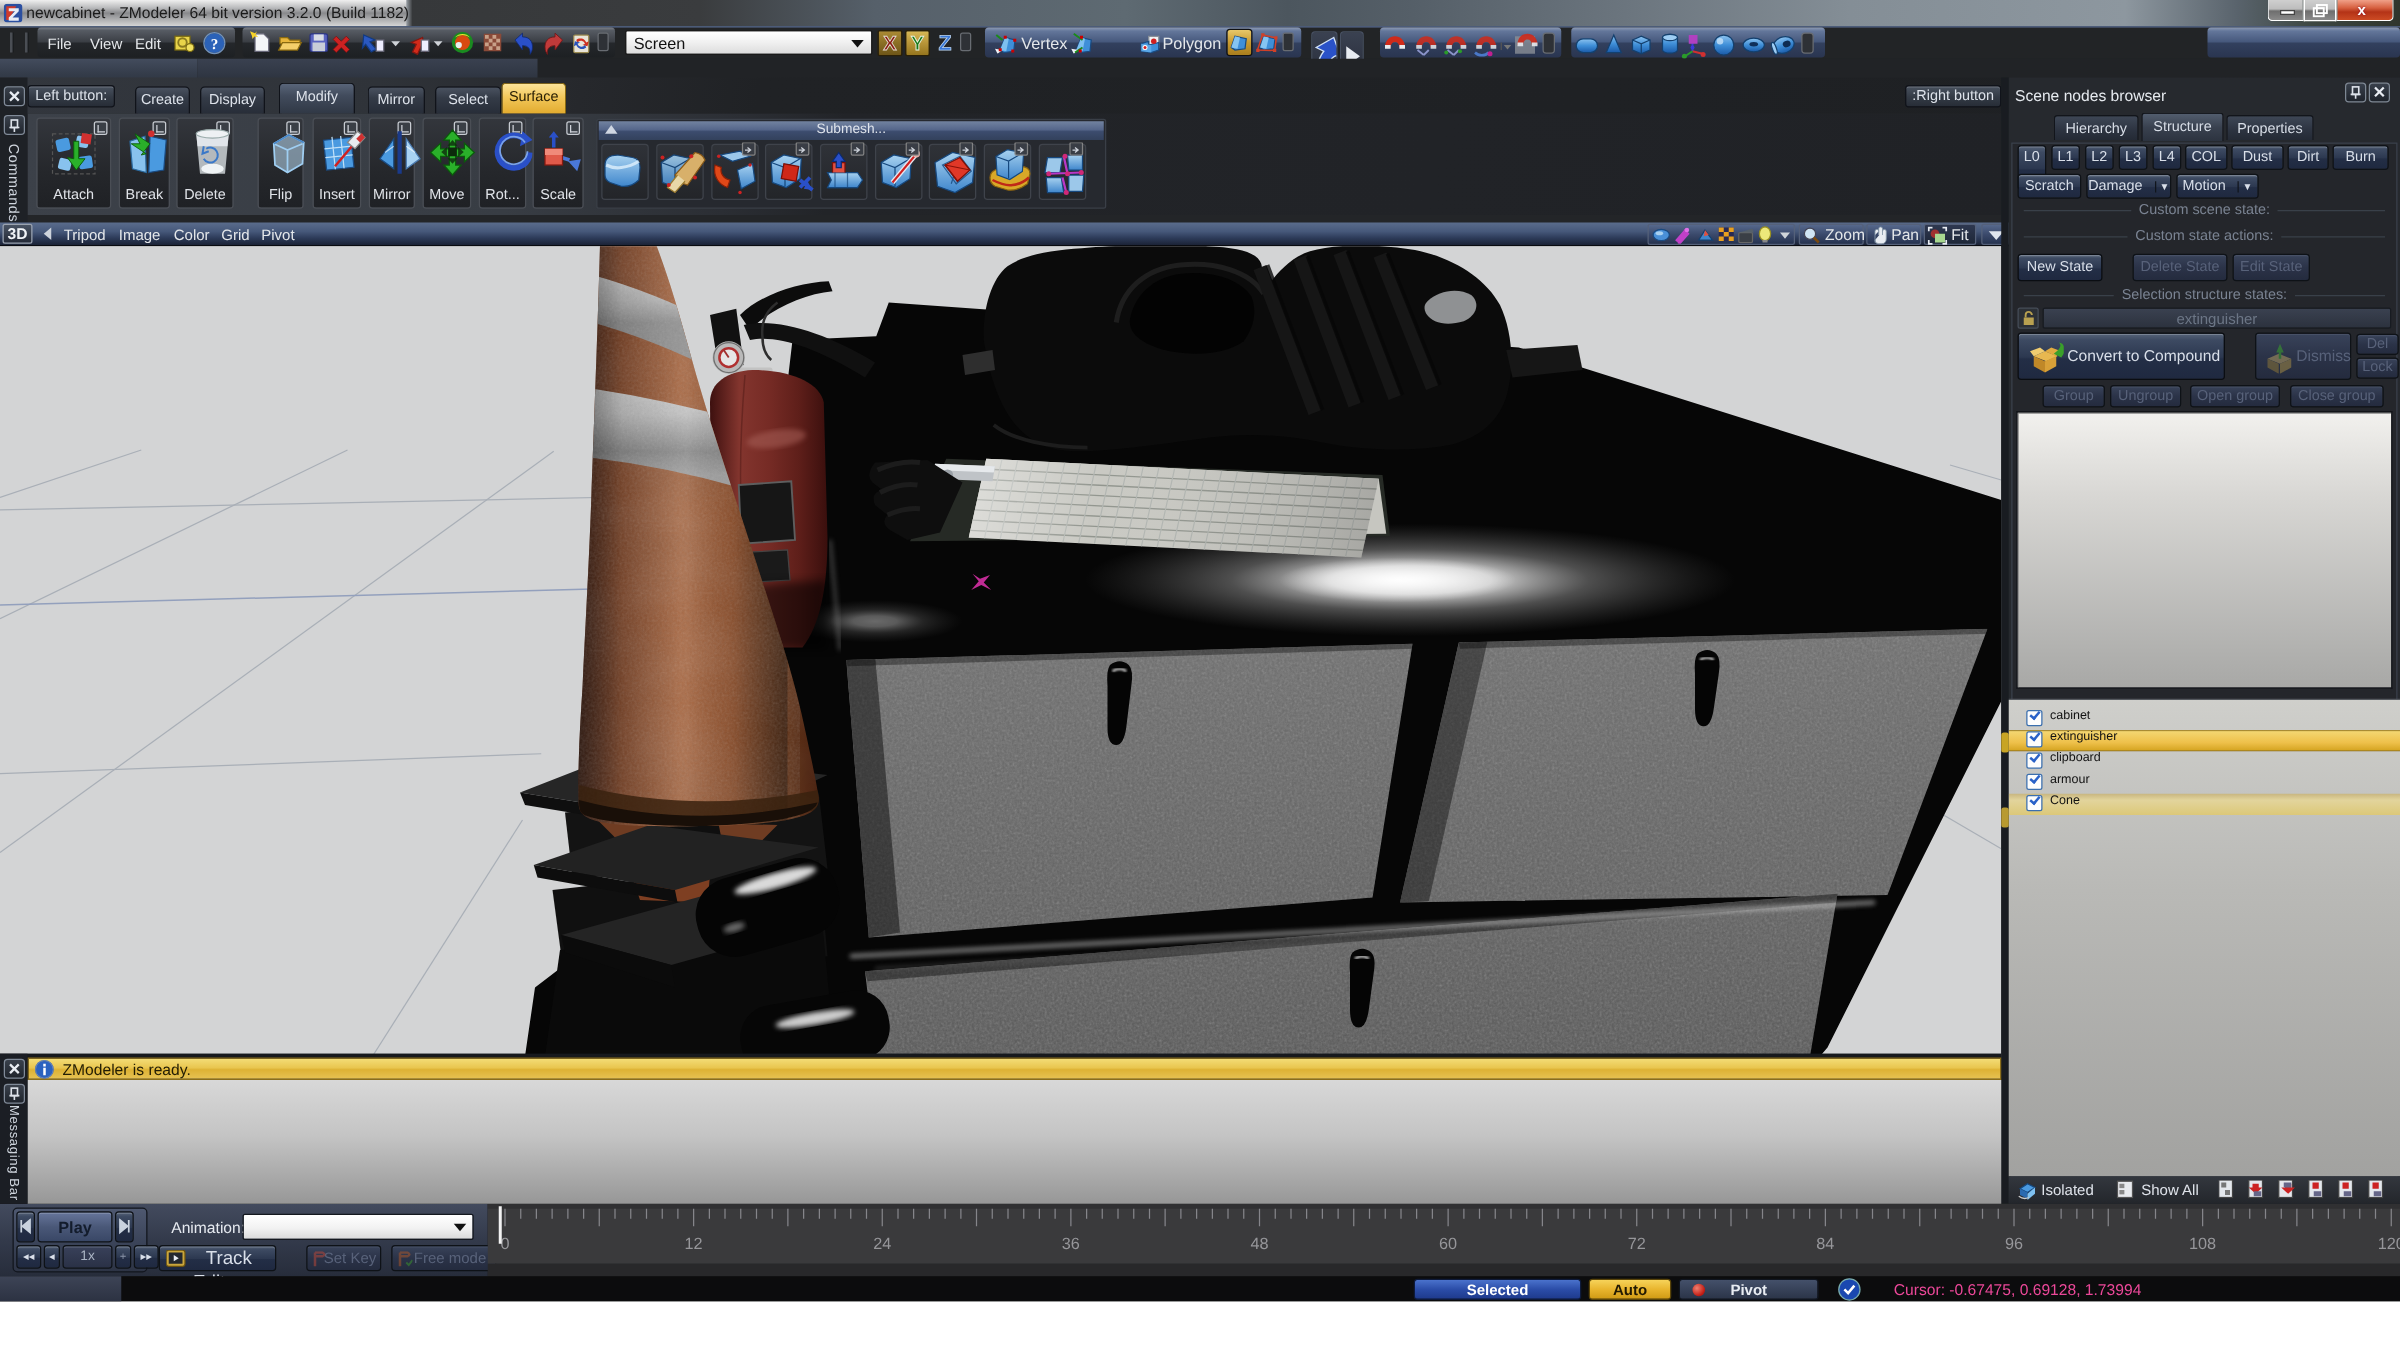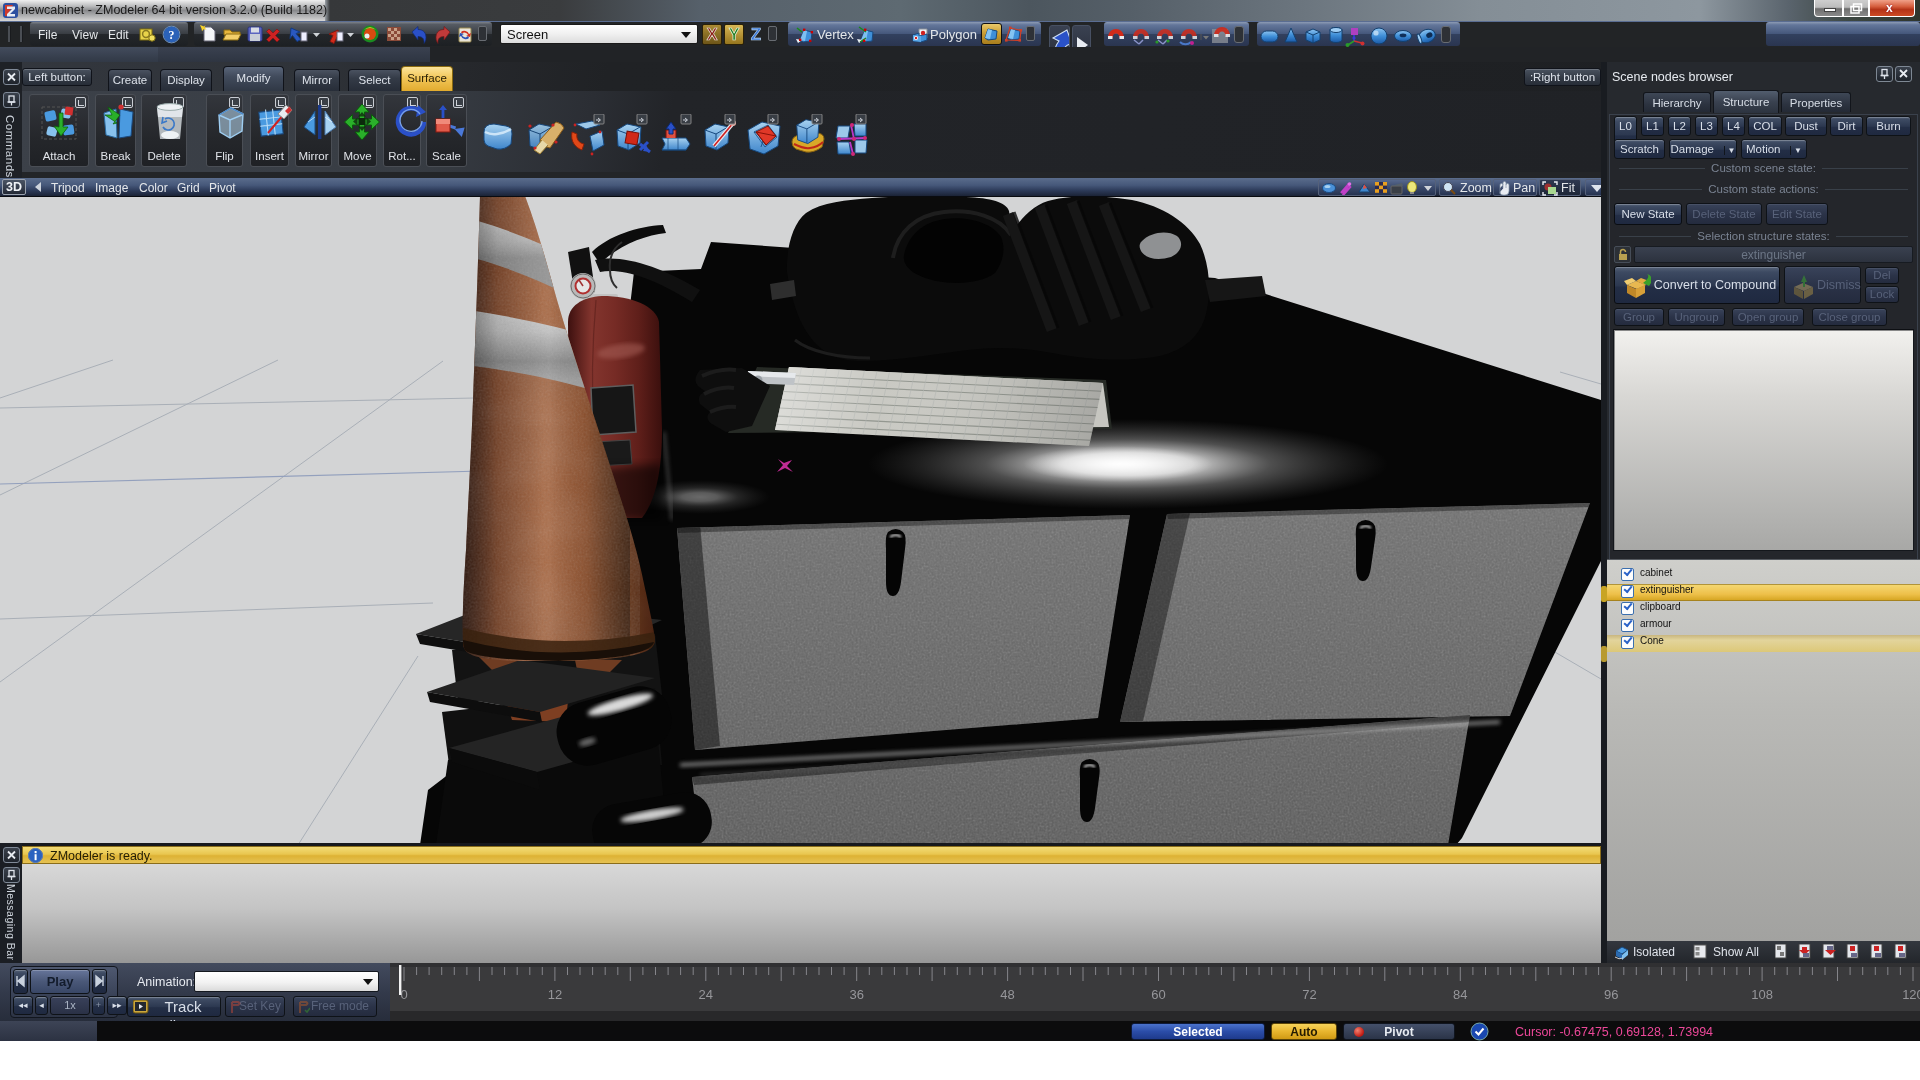--- a/index.html
+++ b/index.html
@@ -46,21 +46,21 @@
     background:linear-gradient(180deg,#2f3238 0,#232529 100%);}
   
   #bar3d{position:absolute;left:0;top:178px;width:1920px;height:19px;
     background:linear-gradient(180deg,#5a6c8c 0,#46587a 40%,#2c3a58 70%,#1b2336 100%);border-bottom:1px solid #090b10;}
   
   #vp{position:absolute;left:0;top:197px;width:1601px;height:649px;background:#d3d4d5;}
   
   #rdiv{position:absolute;left:1601px;top:62px;width:6px;height:901px;background:#191c21;}
   
   #rpanel{position:absolute;left:1607px;top:62px;width:313px;height:901px;background:#26292e;}
-  .dis{color:#525c6e;}
+  .dis{color:#525c6e;margin-left:20px;}
   .sep{position:absolute;color:#7a8392;font-size:11.5px;width:100%;text-align:center;display:flex;align-items:center;padding:0 6px;}
   .sep i{flex:1;height:1px;background:#394049;margin:0 6px;}
   
   .chk{position:absolute;width:13px;height:13px;background:#fdfdfd;border:1px solid #3b6fae;border-radius:2px;}
   .chk:after{content:"";position:absolute;left:2px;top:0px;width:6px;height:3px;border-left:2px solid #2a62c8;border-bottom:2px solid #2a62c8;transform:rotate(-50deg);}
   .litem{position:absolute;left:0;width:313px;height:17px;font-size:10px;color:#111;}
   
   #msgstrip{position:absolute;left:0px;top:843px;width:1601px;height:120px;background:#17191d;}
   #msgyellow{position:absolute;left:22px;top:846px;width:1579px;height:18px;border:1px solid #8a6d1a;
     background:linear-gradient(180deg,#f3dc77 0,#e9c64f 45%,#ddb234 55%,#e6c253 100%);}
@@ -427,20 +427,33 @@
       <div class="cex"></div>
     <svg class="abs" style="left:5px;top:8px" width="38" height="38">
         <path d="M11,2 l4,5 h-2.6 v8 h-2.8 v-8 h-2.6 z" fill="#2a50c8"></path>
         <path d="M24,24 l10,2 -6,8 z" fill="#4a78d8" transform="rotate(-20 29 29)"></path>
         <path d="M14,22 h10 l0,3 h-10 z" fill="#4a78d8" transform="rotate(18 19 23)"></path>
         <rect x="4" y="16" width="14" height="13" fill="#e05a4a" stroke="#8a1a10"></rect>
         <rect x="4" y="16" width="14" height="5" fill="#f08a7a"></rect>
       </svg>
     <div class="cmdlbl">Scale</div>
     </div>
+  <div id="submesh">
+      <div id="subhdr">Submesh...</div>
+    <div class="abs" style="left:6px;top:4px;width:0;height:0;border-left:5px solid transparent;border-right:5px solid transparent;border-bottom:7px solid #cfd6e2;"></div>
+    <div class="subbtn" style="left:3px;"></div>
+      <div class="subbtn" style="left:47px;"></div>
+      <div class="subbtn" style="left:91px;"></div>
+      <div class="subbtn" style="left:134px;"></div>
+      <div class="subbtn" style="left:178px;"></div>
+      <div class="subbtn" style="left:222px;"></div>
+      <div class="subbtn" style="left:265px;"></div>
+      <div class="subbtn" style="left:309px;"></div>
+      <div class="subbtn" style="left:353px;"></div>
+  </div>
   <svg class="abs" style="left:477px;top:114px" width="408" height="48">
     <defs>
       <linearGradient id="cub" x1="0" y1="0" x2="0" y2="1">
           <stop offset="0" stop-color="#a8d2f0"></stop>
           <stop offset="1" stop-color="#3f86cc"></stop>
         </linearGradient>
       <g id="scube">
           <path d="M3,10 l10,-6 14,3 -1,16 -11,7 -11,-4 z" fill="url(#cub)" stroke="#16487e"></path>
           <path d="M3,10 l11,4 12,-7 M14,14 l0,15" stroke="#16487e" fill="none"></path>
         </g>

